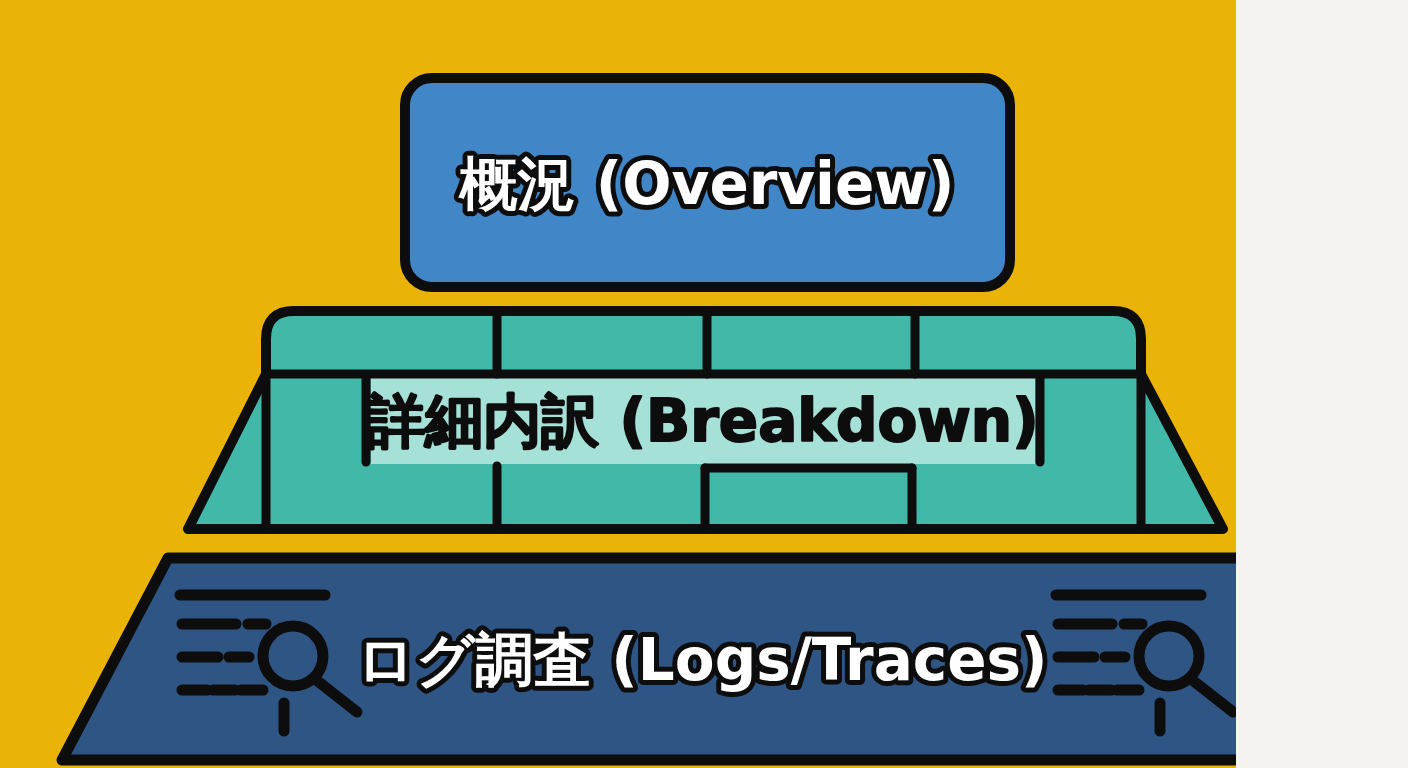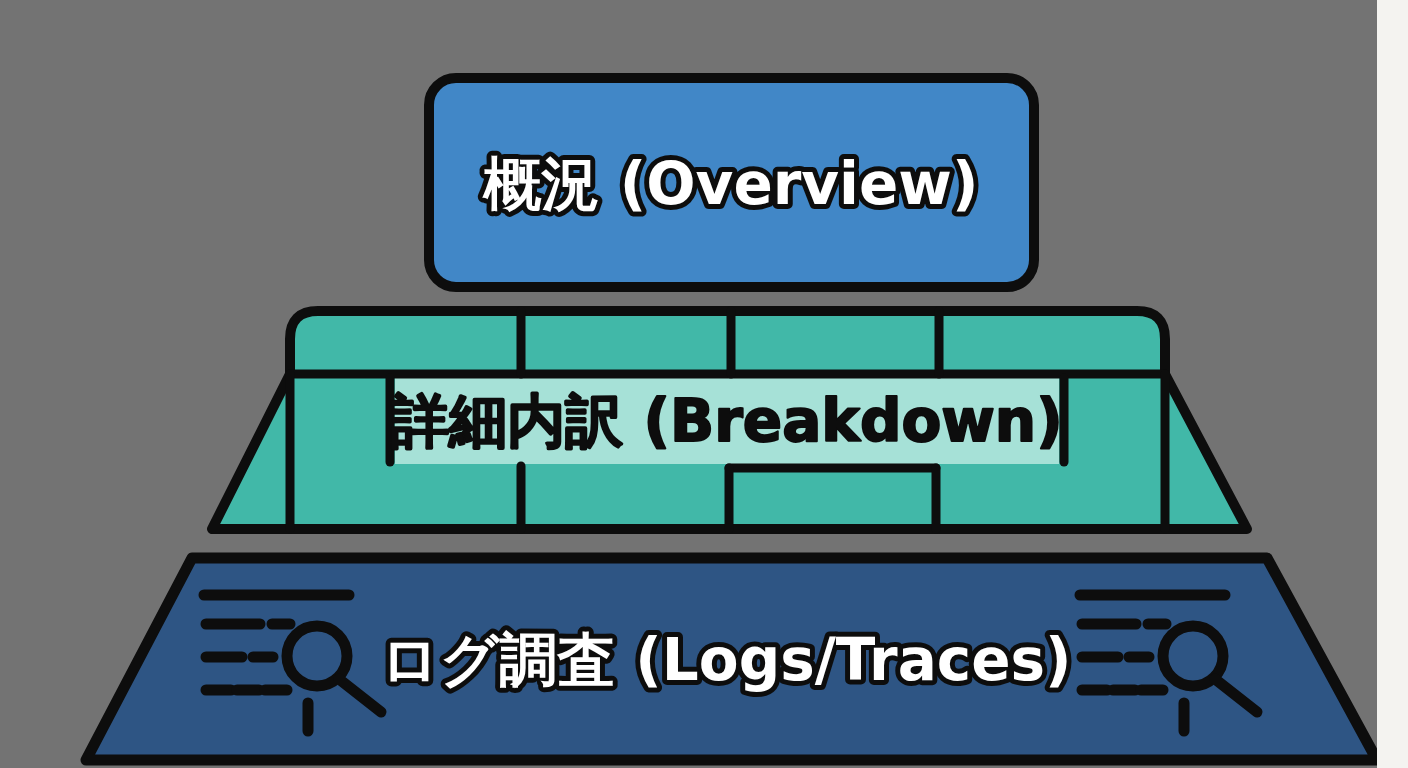--- a/index.html
+++ b/index.html
@@ -2,26 +2,25 @@
 <html><head>
 <meta charset="utf-8">
 <style>
   html, body {
     margin: 0;
     padding: 0;
     background: #f4f3f0;
   }
   .stage {
     position: relative;
-    width: 1353px;
+    width: 1236px;
     height: 768px;
-    background: #737373;
+    background: #eab308;
     overflow: hidden;
     font-family: "DejaVu Sans", "Liberation Sans", sans-serif;
-    padding-left: 24px;
   }
   svg { display: block; }
   .layer-text {
     font-family: "DejaVu Sans", "Liberation Sans", sans-serif;
     font-weight: 700;
     font-size: 58px;
     text-anchor: middle;
   }
   .outlined-white {
     fill: #ffffff;

